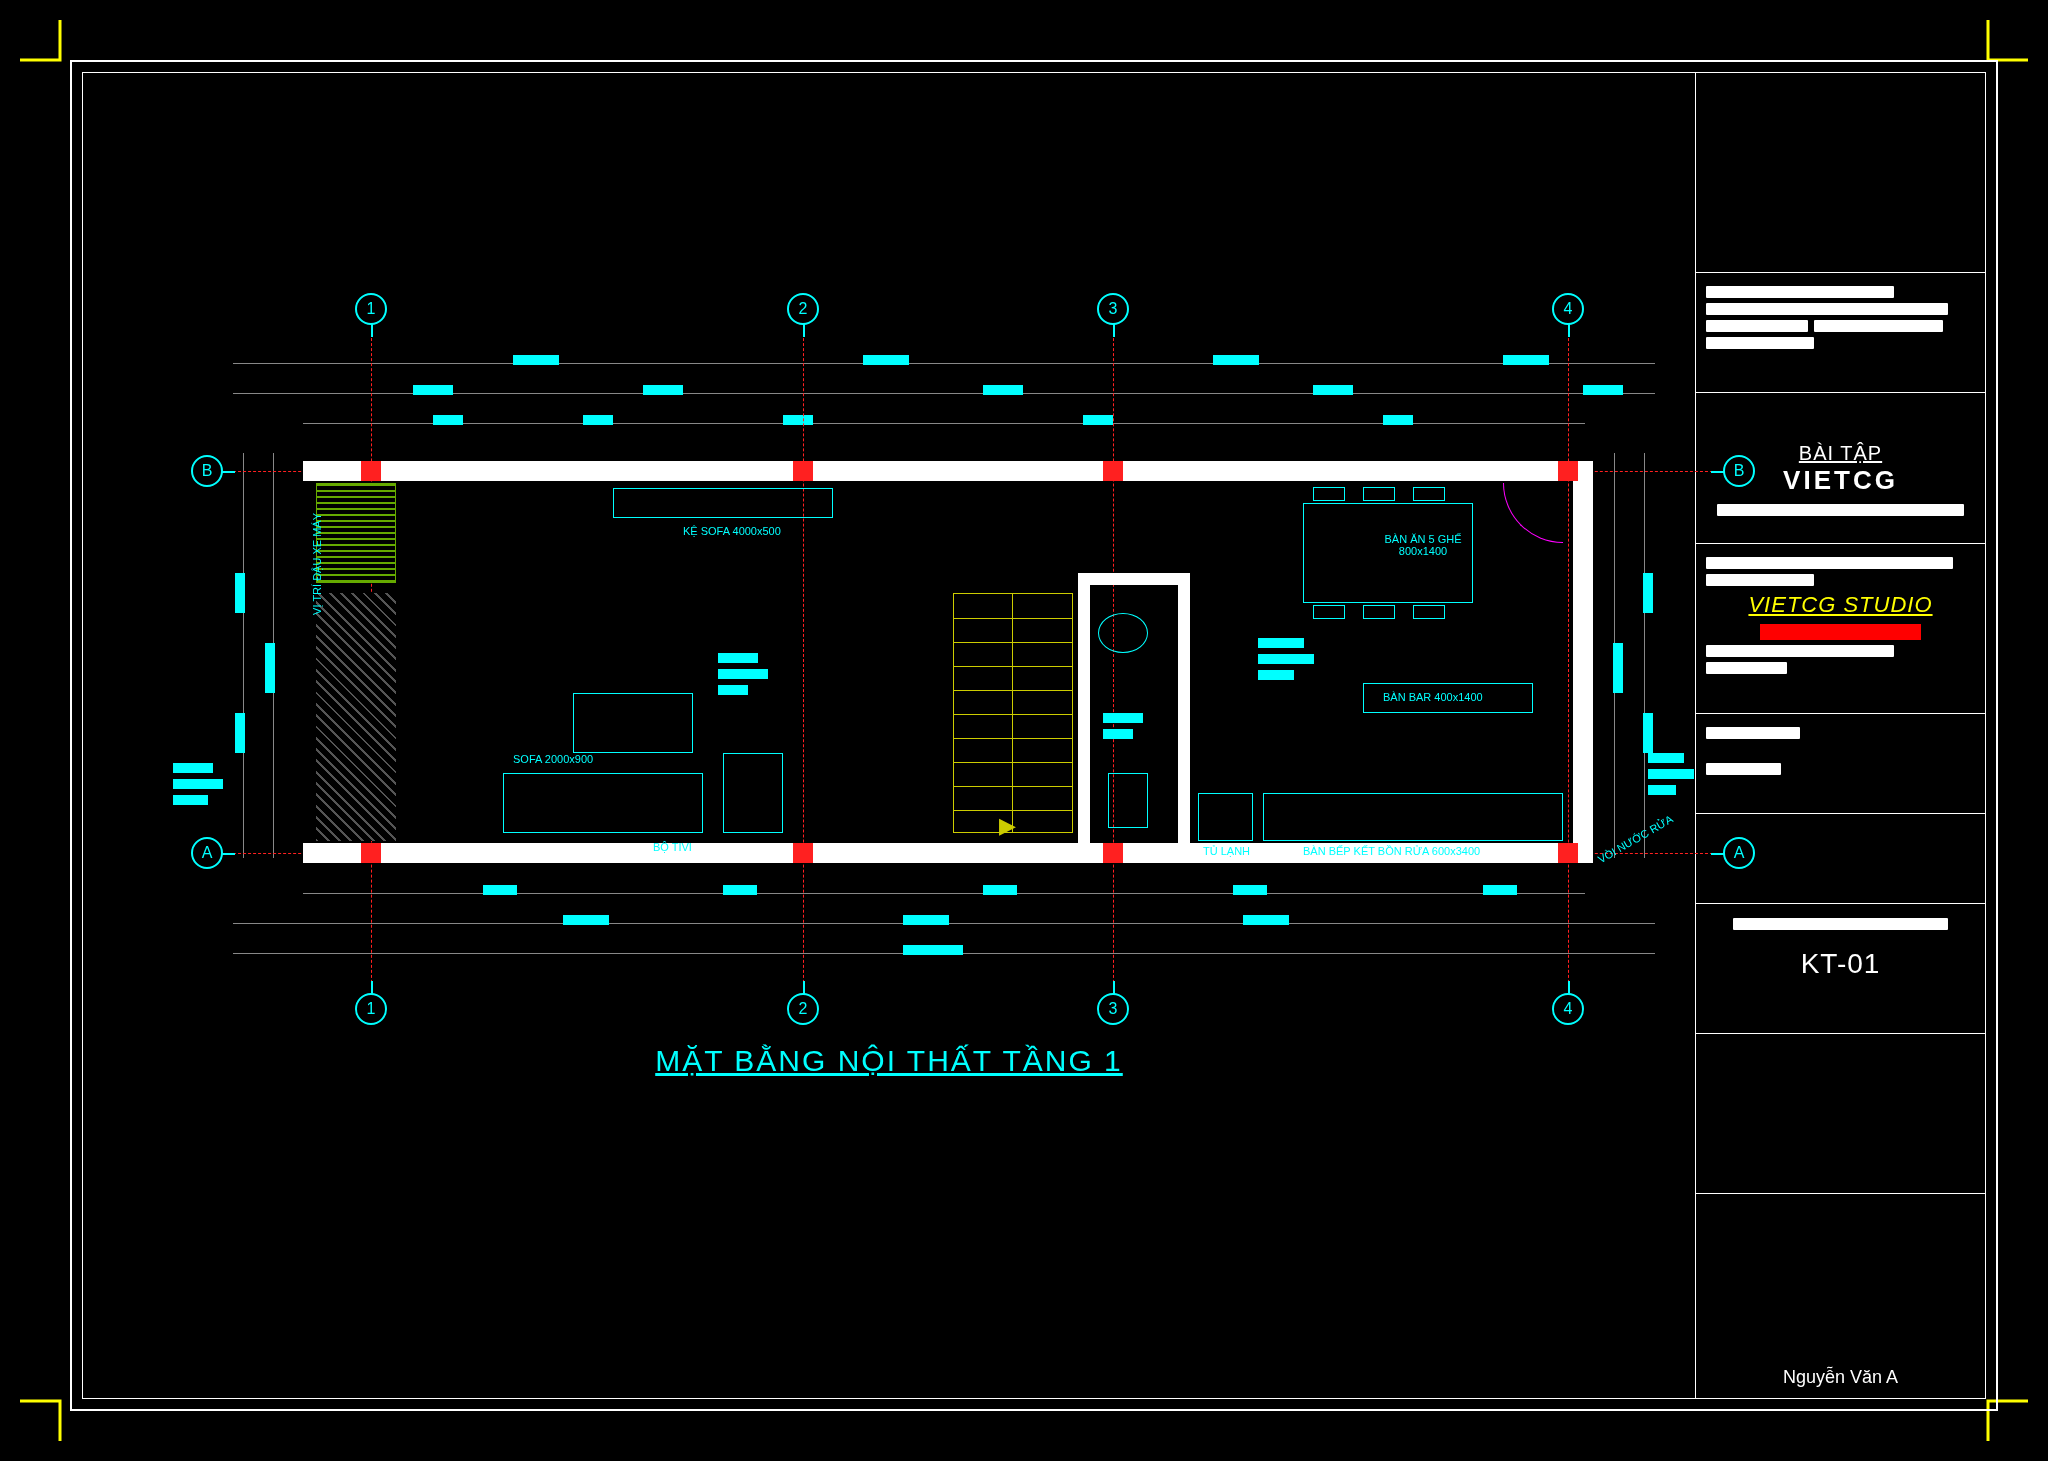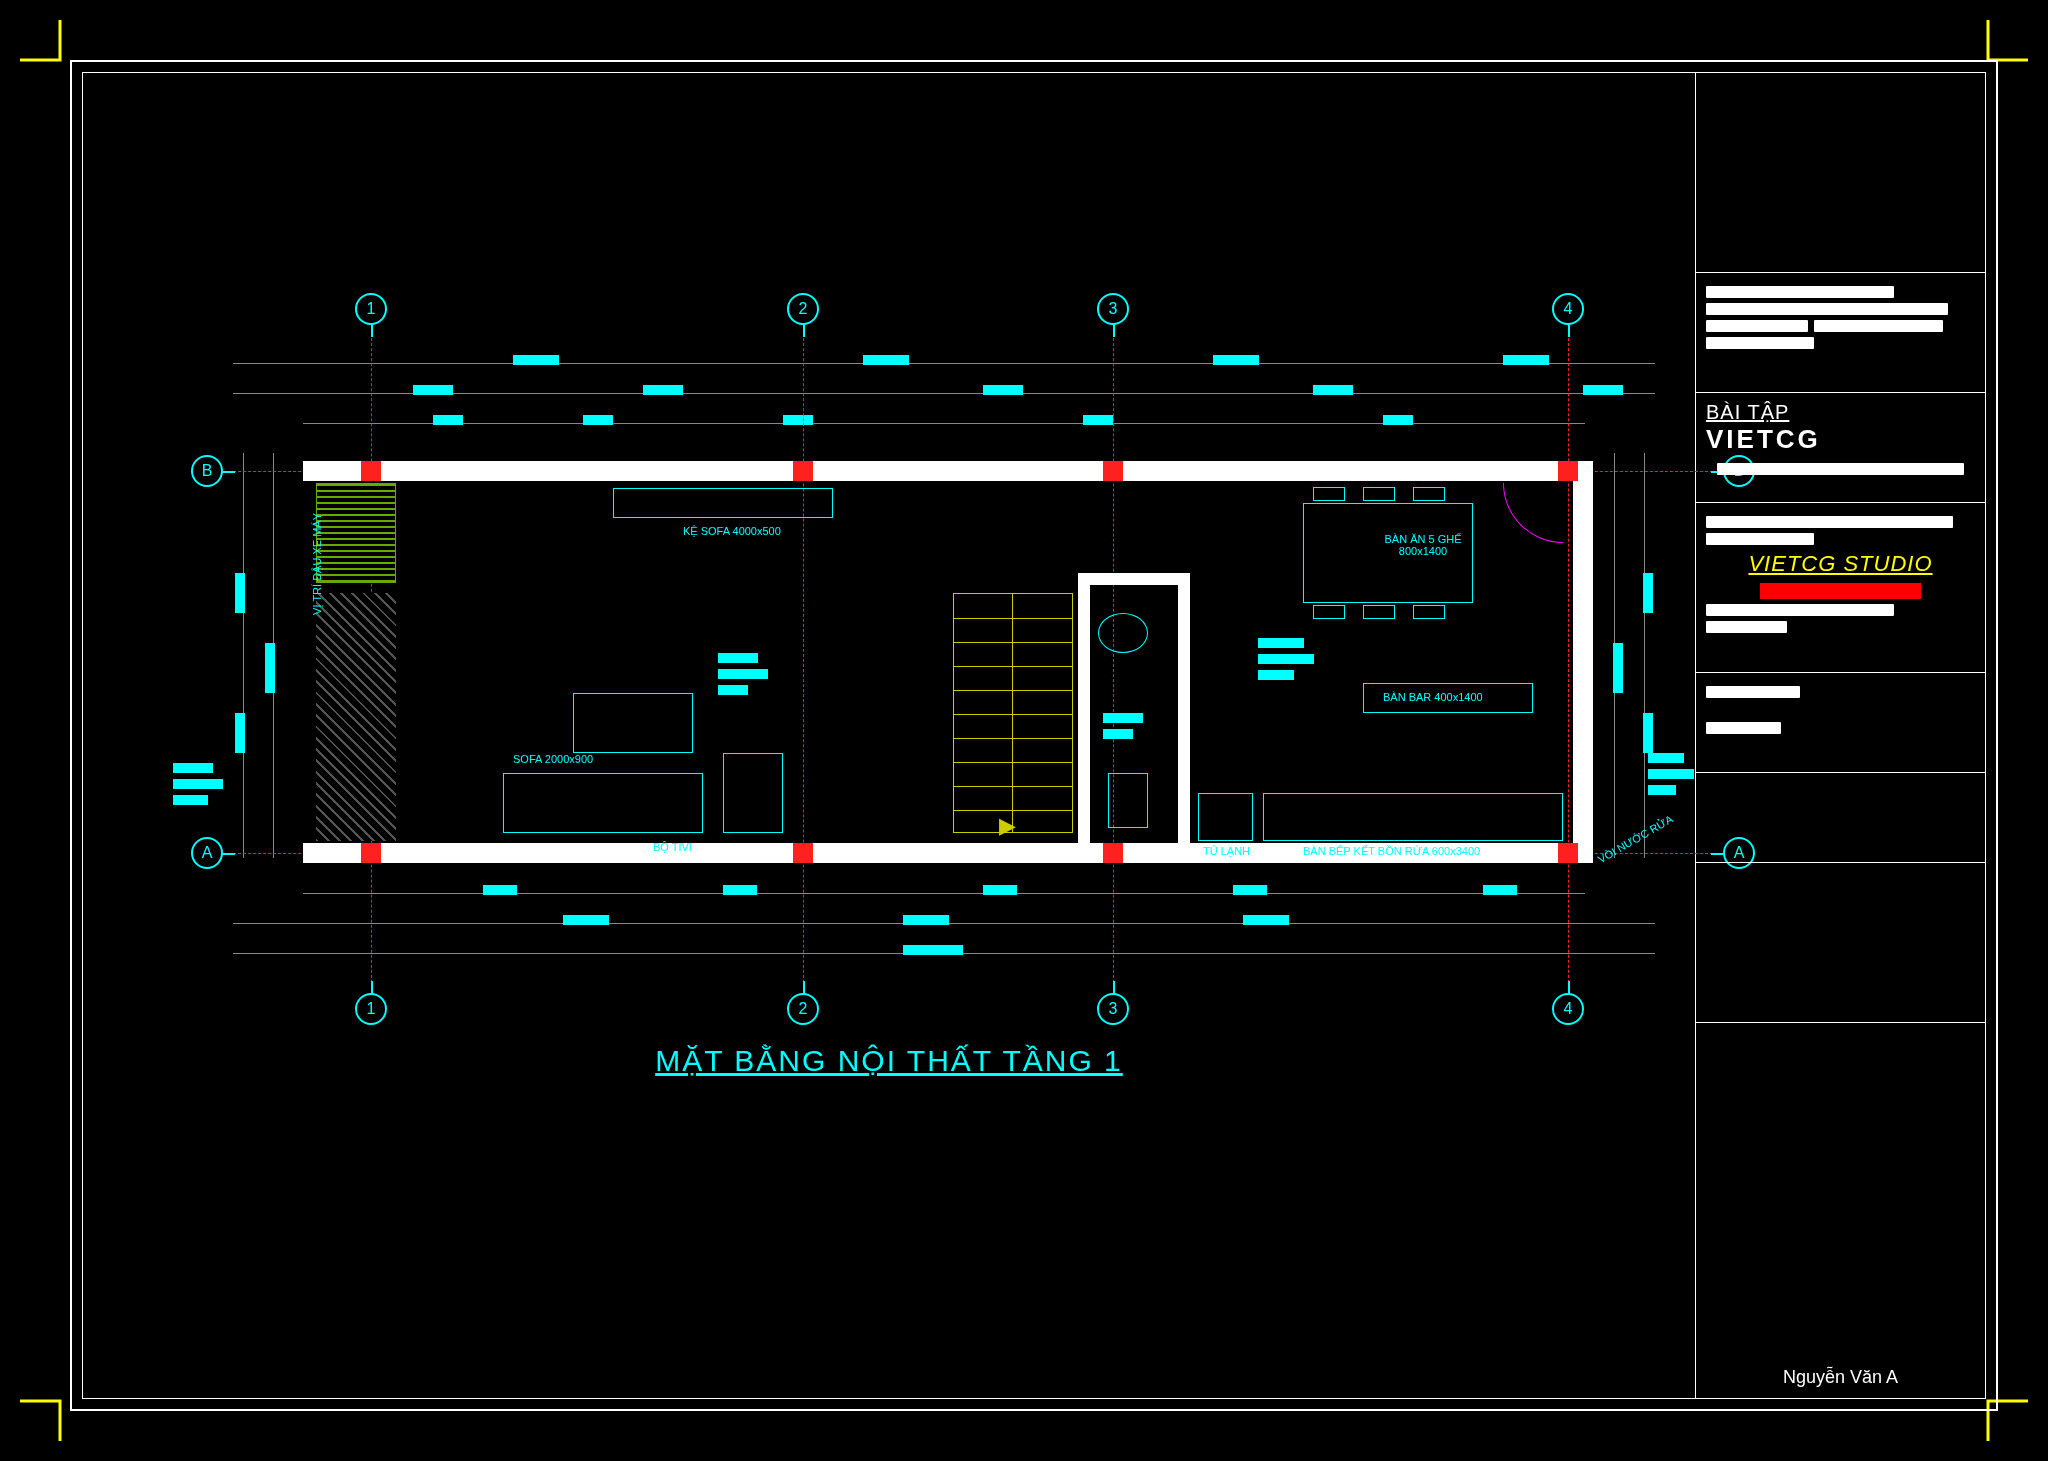--- a/index.html
+++ b/index.html
@@ -14,21 +14,21 @@
   .corner.br{bottom:0;right:0;}
   .outer-frame{position:absolute;inset:40px 30px 30px 50px;border:2px solid #fff;}
   .inner-frame{position:absolute;inset:10px;border:1px solid #fff;display:flex;}
   .drawing-area{flex:1;position:relative;}
   .titleblock{width:290px;border-left:1px solid #fff;display:flex;flex-direction:column;}
   .tb-cell{border-bottom:1px solid #fff;padding:8px 10px;color:#fff;font-size:14px;position:relative;}
   .tb-cell:last-child{border-bottom:none;}
   .placeholder{background:#fff;height:12px;margin:5px 0;border-radius:1px;}
   .ph-row{display:flex;gap:6px;margin:5px 0;}
   .ph-row .placeholder{margin:0;}
-  .tb-title-main{text-align:left;}
+  .tb-title-main{text-align:center;margin-top:41px;}
   .tb-title-main .u{color:#fff;text-decoration:underline;font-size:20px;letter-spacing:1px;}
   .tb-title-main .big{color:#fff;font-size:26px;letter-spacing:3px;font-weight:bold;}
   .studio{color:#ffff00;text-decoration:underline;font-size:22px;letter-spacing:1px;text-align:center;margin:6px 0;font-style:italic;}
   .redbar{background:#ff0000;height:16px;width:60%;margin:4px auto;}
   .kt{color:#fff;font-size:28px;text-align:center;letter-spacing:1px;}
   .author{color:#fff;font-size:18px;text-align:left;}
   
   .plan-title{position:absolute;left:50%;transform:translateX(-50%);color:#00ffff;font-size:30px;text-decoration:underline;bottom:320px;letter-spacing:2px;}
   .gridline-v{position:absolute;width:0;border-left:1px dashed #ff2020;}
   .gridline-h{position:absolute;height:0;border-top:1px dashed #ff2020;}
@@ -282,20 +282,24 @@
           <div class="redbar"></div>
           <div class="placeholder" style="width:70%;"></div>
           <div class="placeholder" style="width:30%;"></div>
         </div>
         <div class="tb-cell" style="height:100px;">
           <div class="placeholder" style="width:35%;"></div>
           <div style="height:14px;"></div>
           <div class="placeholder" style="width:28%;"></div>
         </div>
         <div class="tb-cell" style="height:90px;"></div>
+        <div class="tb-cell" style="height:130px;text-align:center;">
+          <div class="placeholder" style="width:80%;margin:6px auto 18px;"></div>
+          <div class="kt">KT-01</div>
+        </div>
         <div class="tb-cell" style="height:160px;"></div>
         <div class="tb-cell" style="flex:1;display:flex;align-items:flex-end;justify-content:center;padding-bottom:10px;">
           <div class="author">Nguyễn Văn A</div>
         </div>
       </div>
 
     </div>
   </div>
 </div>
 

